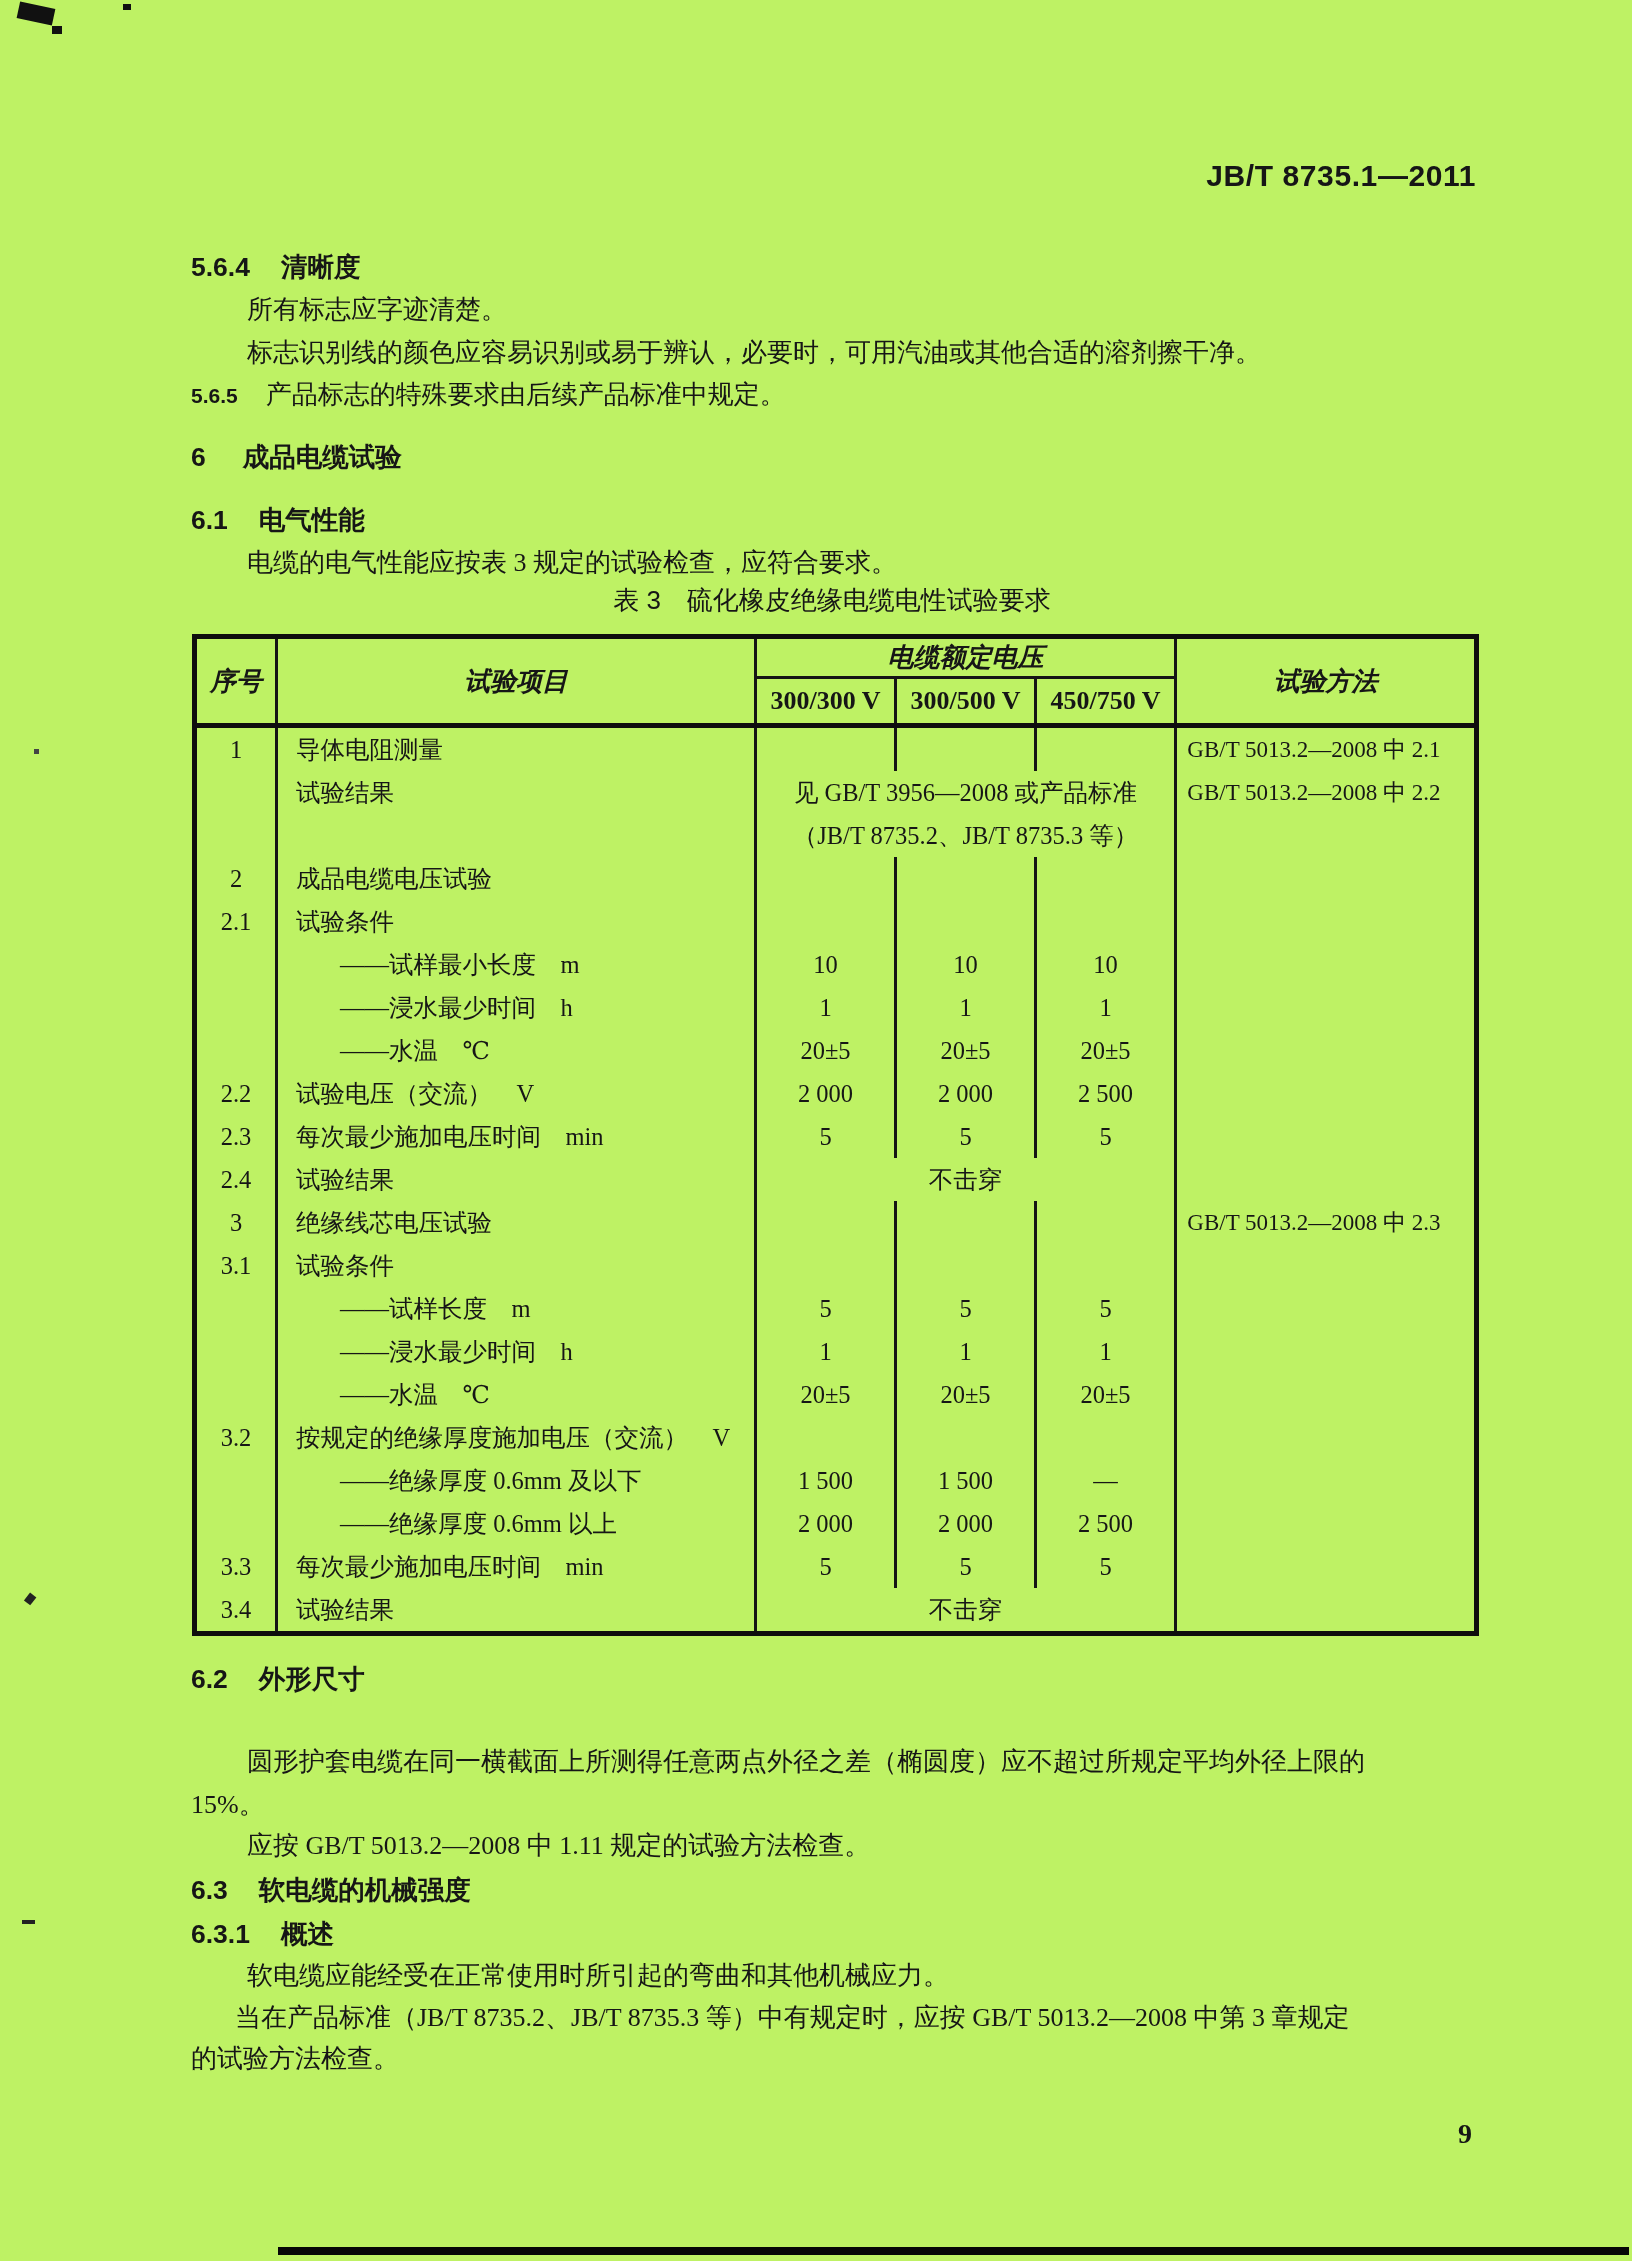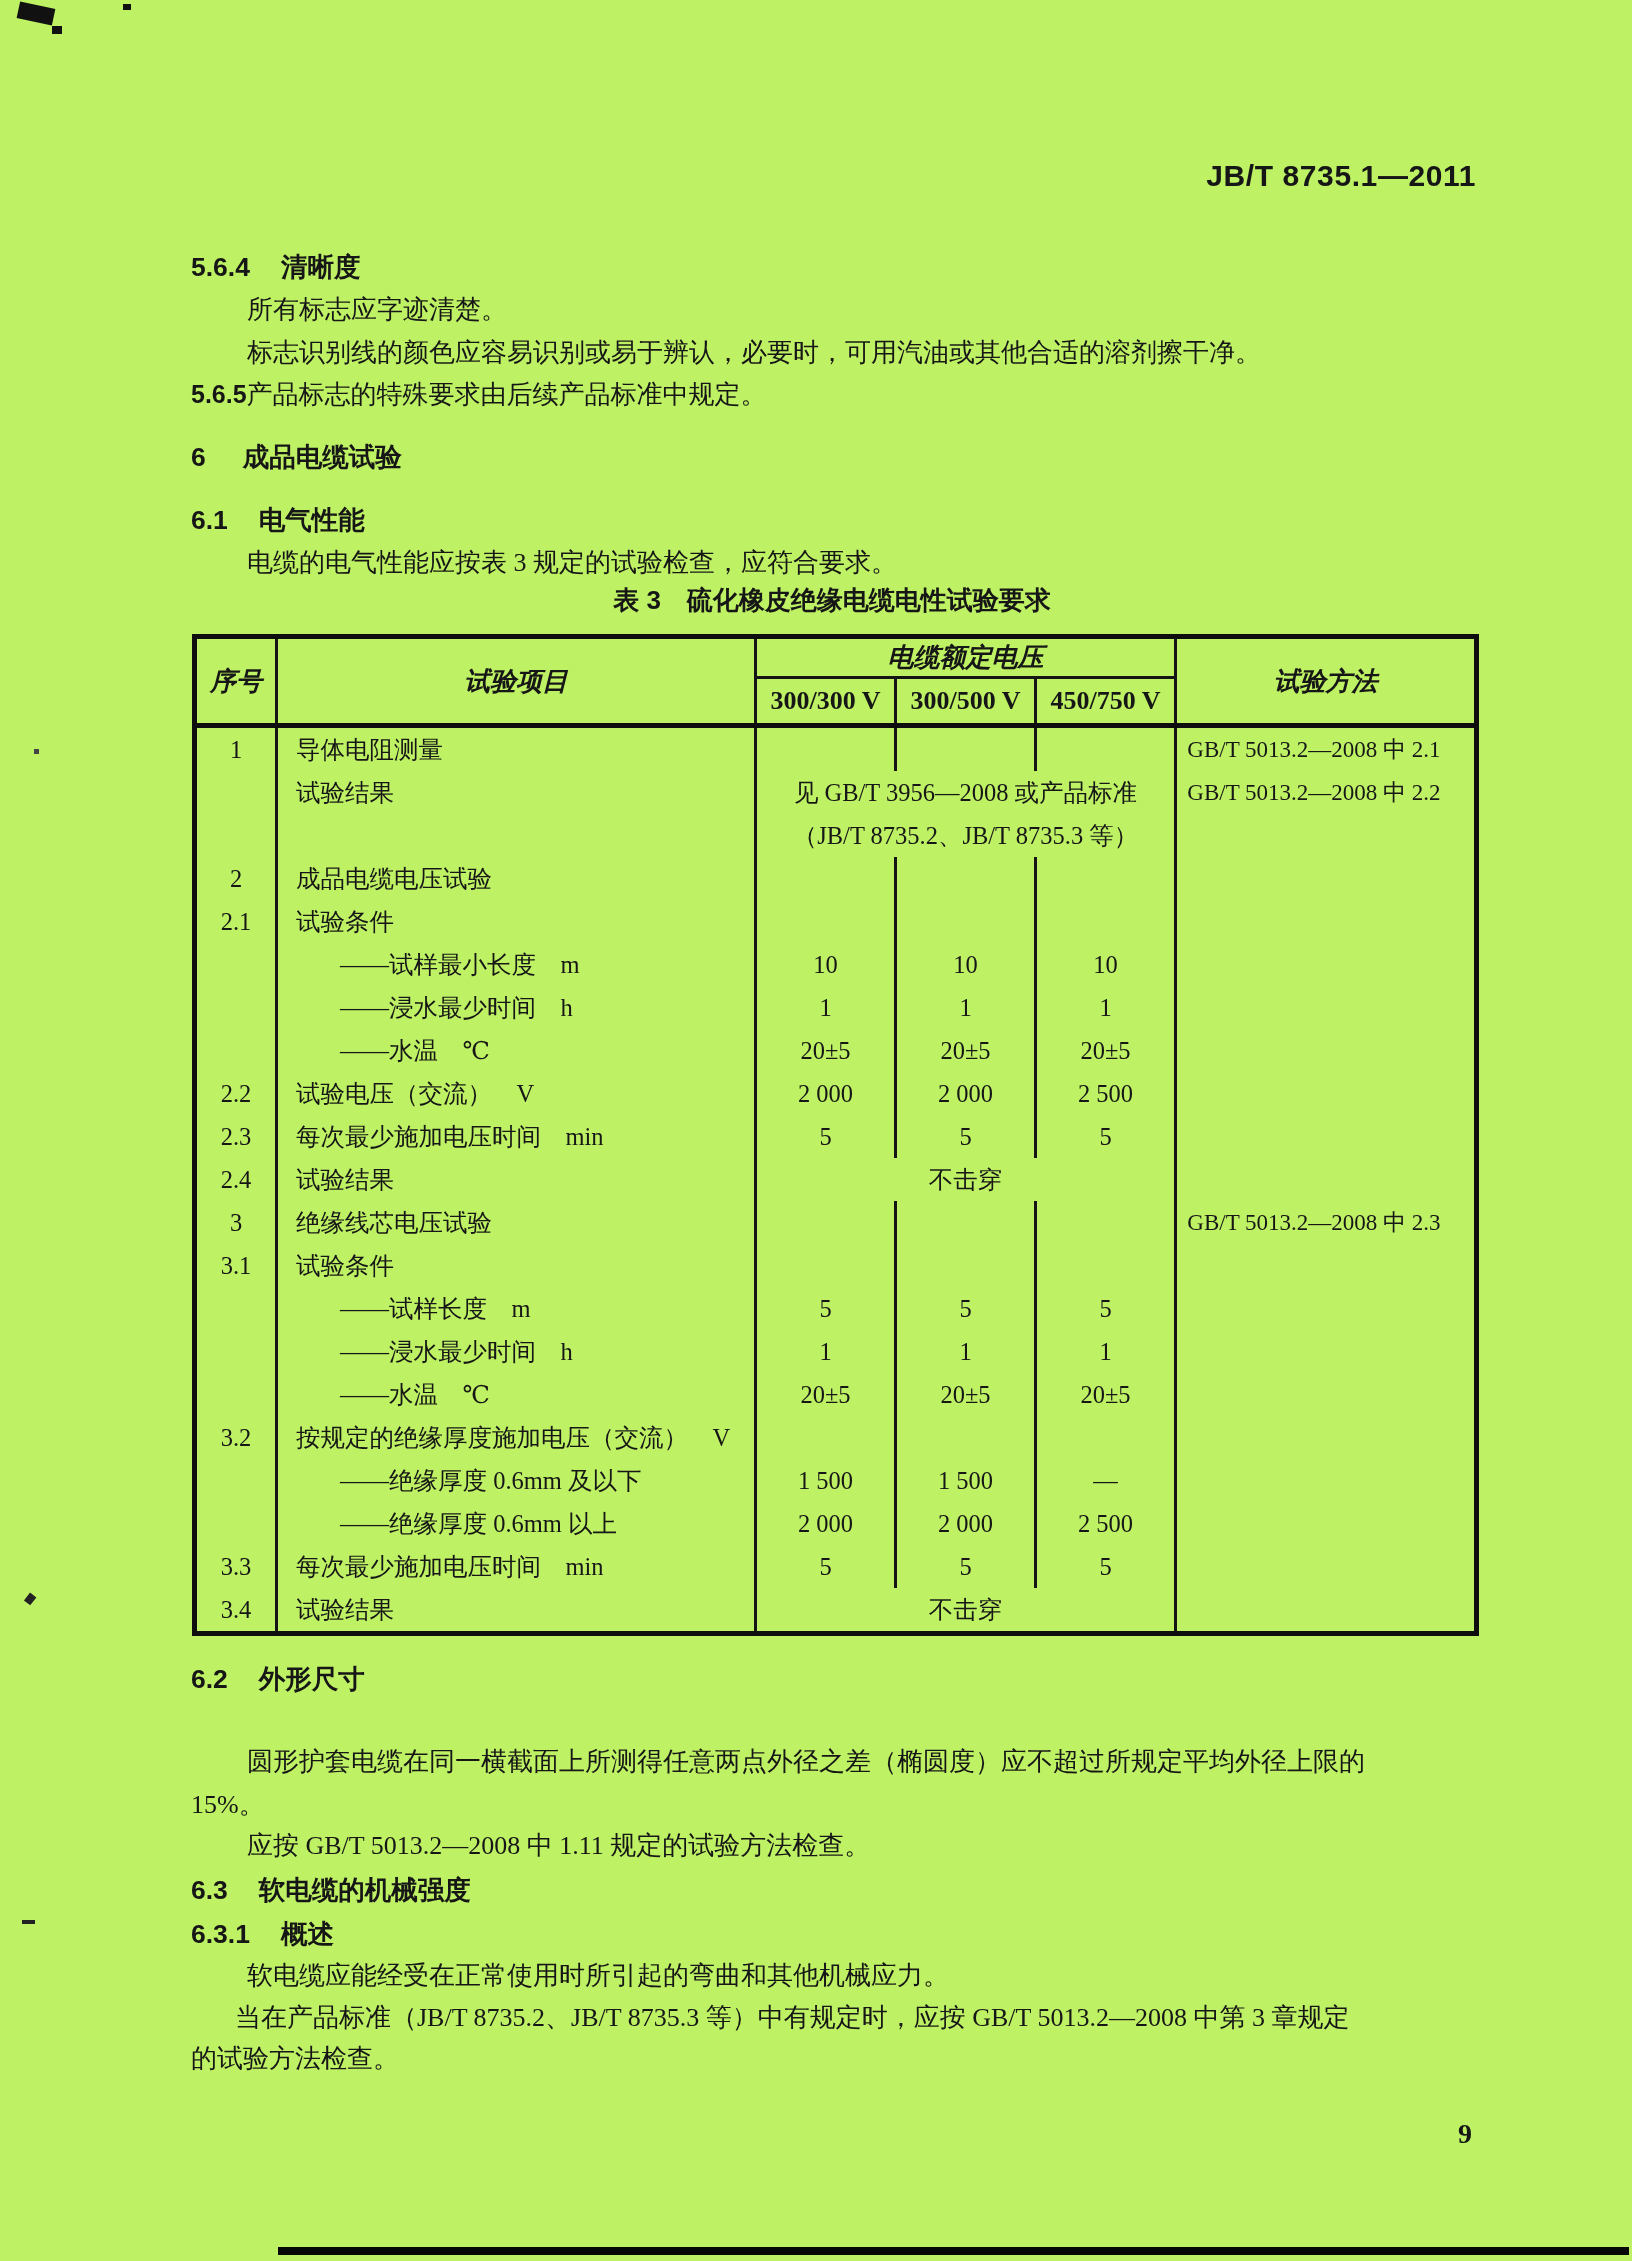--- a/index.html
+++ b/index.html
@@ -19,27 +19,27 @@
     font-weight:bold;font-size:30px;letter-spacing:0.6px;
   }
   .heading{
     font-family:"Liberation Sans","DejaVu Sans",sans-serif;
     font-weight:bold;font-size:26.5px;
   }
   .heading .num{margin-right:31px;}
   .para{font-size:26px;}
   .mixed-line .num{
     font-family:"Liberation Sans","DejaVu Sans",sans-serif;
-    font-weight:bold;font-size:25px;
+    font-weight:bold;font-size:21px;margin-right:28px;
   }
   .mixed-line .txt{font-size:26px;}
   .tbl-caption{
     left:192px;top:583px;width:1280px;text-align:center;
     font-family:"Liberation Sans","DejaVu Sans",sans-serif;
-    font-weight:bold;font-size:26px;
+    font-weight:normal;font-size:26px;
   }
   
   .t3{
     position:absolute;left:192px;top:634px;
     border-collapse:collapse;table-layout:fixed;width:1280px;
     border:5.2px solid #0e0e0e;
   }
   .t3 col.w-seq{width:82px;}
   .t3 col.w-item{width:479px;}
   .t3 col.w-v{width:140px;}

